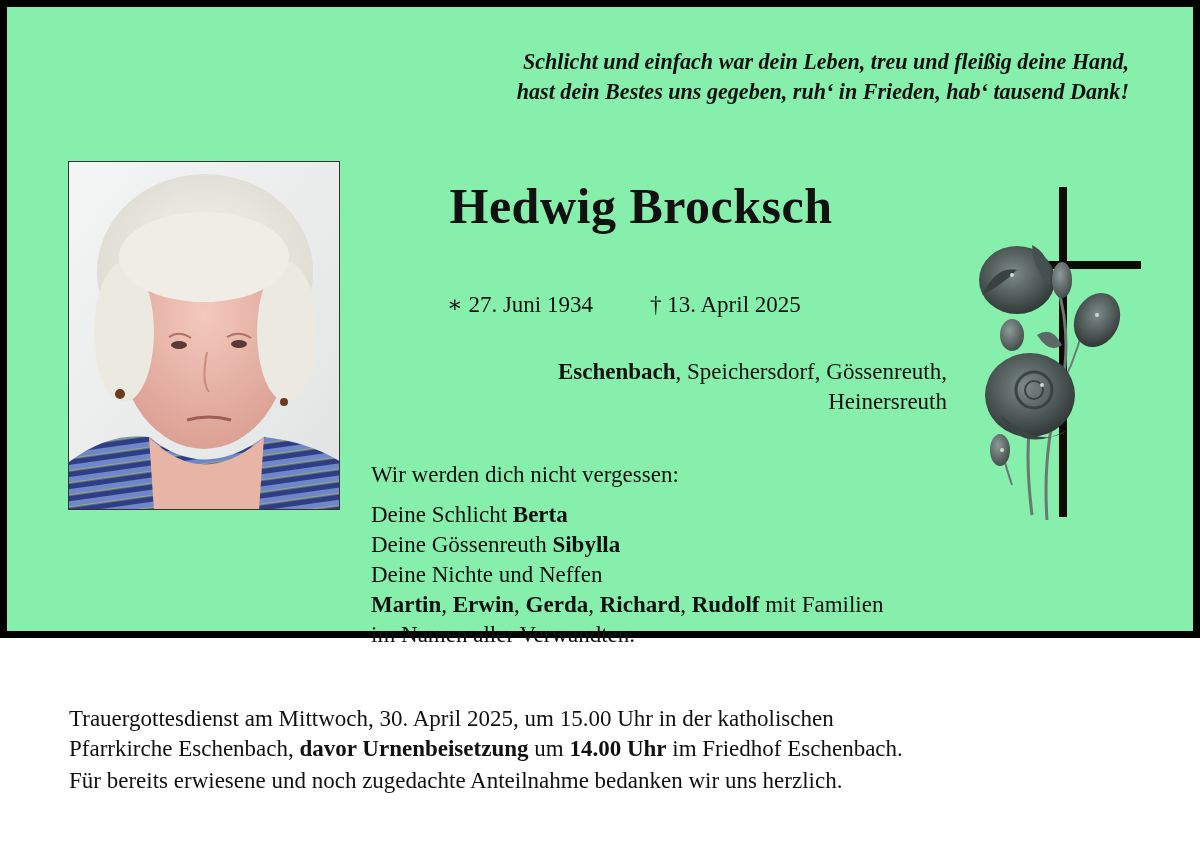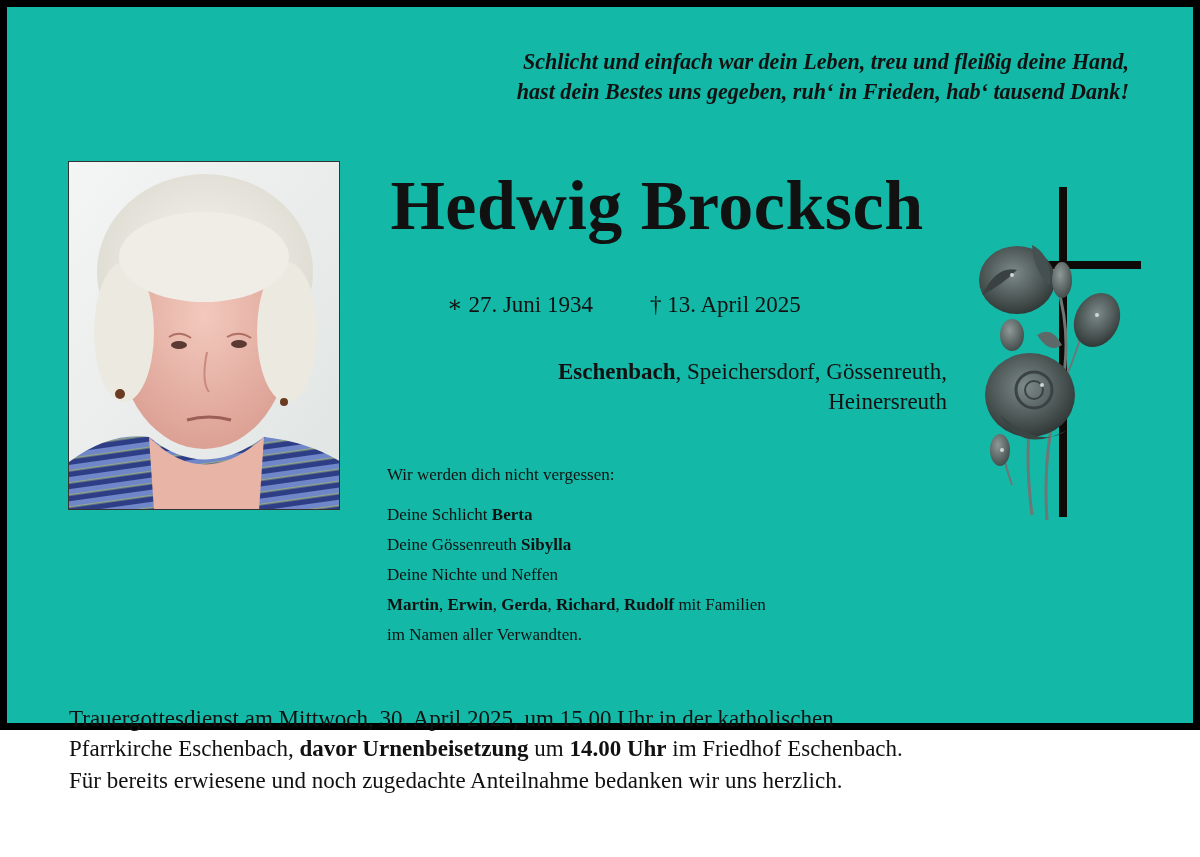--- a/index.html
+++ b/index.html
@@ -1,33 +1,33 @@
 <!DOCTYPE html>
 <html><head>
 <meta charset="utf-8">
 <style>
   html, body { margin: 0; padding: 0; background: #ffffff; }
   body { width: 1200px; height: 857px; position: relative; overflow: hidden; font-family: "Liberation Serif", "DejaVu Serif", serif; color: #111; }
-  .frame { position: absolute; left: 0; top: 0; width: 1200px; height: 730px; box-sizing: border-box; border: 7px solid #000; background: #14b8a6; }
+  .frame { position: absolute; left: 0; top: 0; width: 1200px; height: 638px; box-sizing: border-box; border: 7px solid #000; background: #86efac; }
 
   .motto { position: absolute; right: 64px; top: 40px; width: 900px; text-align: right; font-style: italic; font-weight: bold; font-size: 23px; line-height: 30px; transform: scaleX(0.96); transform-origin: right top; }
   .motto div { white-space: nowrap; }
 
   .photo { position: absolute; left: 61px; top: 154px; width: 272px; height: 349px; border: 1px solid #333; box-sizing: border-box; overflow: hidden; background: #e9ecec; }
   .photo svg { display: block; }
 
-  .name { position: absolute; left: 330px; top: 163px; width: 640px; text-align: center; font-weight: bold; font-size: 70px; line-height: 72px; letter-spacing: 0.5px; }
+  .name { position: absolute; left: 314px; top: 163px; width: 640px; text-align: center; font-weight: bold; font-size: 50px; line-height: 72px; letter-spacing: 0.5px; }
   .maiden { position: absolute; left: 490px; top: 240px; width: 320px; text-align: center; font-size: 23px; line-height: 30px; }
   .dates { position: absolute; left: 380px; top: 283px; width: 560px; font-size: 23px; line-height: 30px; white-space: nowrap; }
   .dates .birth { position: absolute; left: 60px; }
   .dates .death { position: absolute; left: 263px; }
 
   .places { position: absolute; left: 380px; top: 350px; width: 560px; font-size: 23px; line-height: 30px; text-align: right; }
 
-  .mourners { position: absolute; left: 380px; top: 453px; width: 720px; font-size: 17px; line-height: 30px; }
+  .mourners { position: absolute; left: 364px; top: 453px; width: 720px; font-size: 23px; line-height: 30px; }
   .mourners .intro { margin-bottom: 10px; }
   .mourners div { white-space: nowrap; }
 
   .ceremony { position: absolute; left: 62px; top: 697px; width: 1110px; font-size: 23px; line-height: 30px; }
   .ceremony div { white-space: nowrap; }
   .ceremony .thanks { margin-top: 2px; }
 
   .cross-art { position: absolute; left: 965px; top: 178px; width: 175px; height: 340px; }
   b { font-weight: bold; }
 </style>

